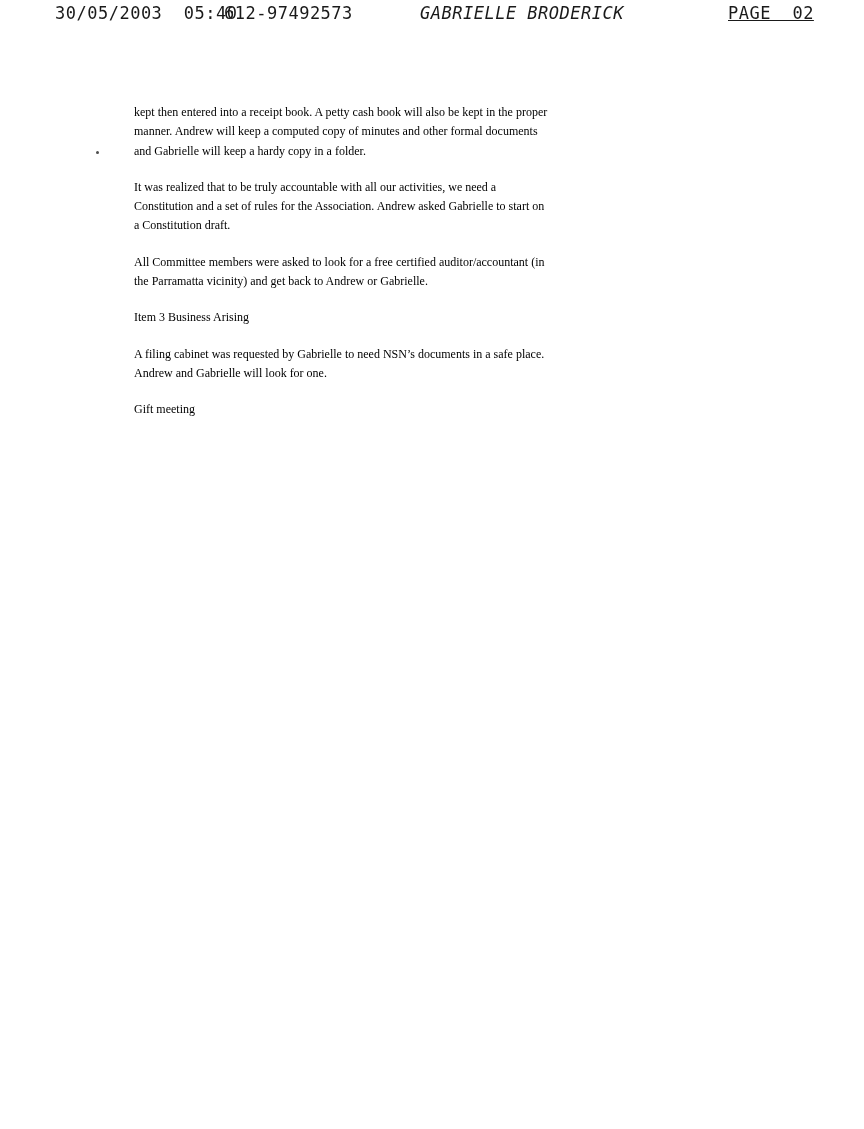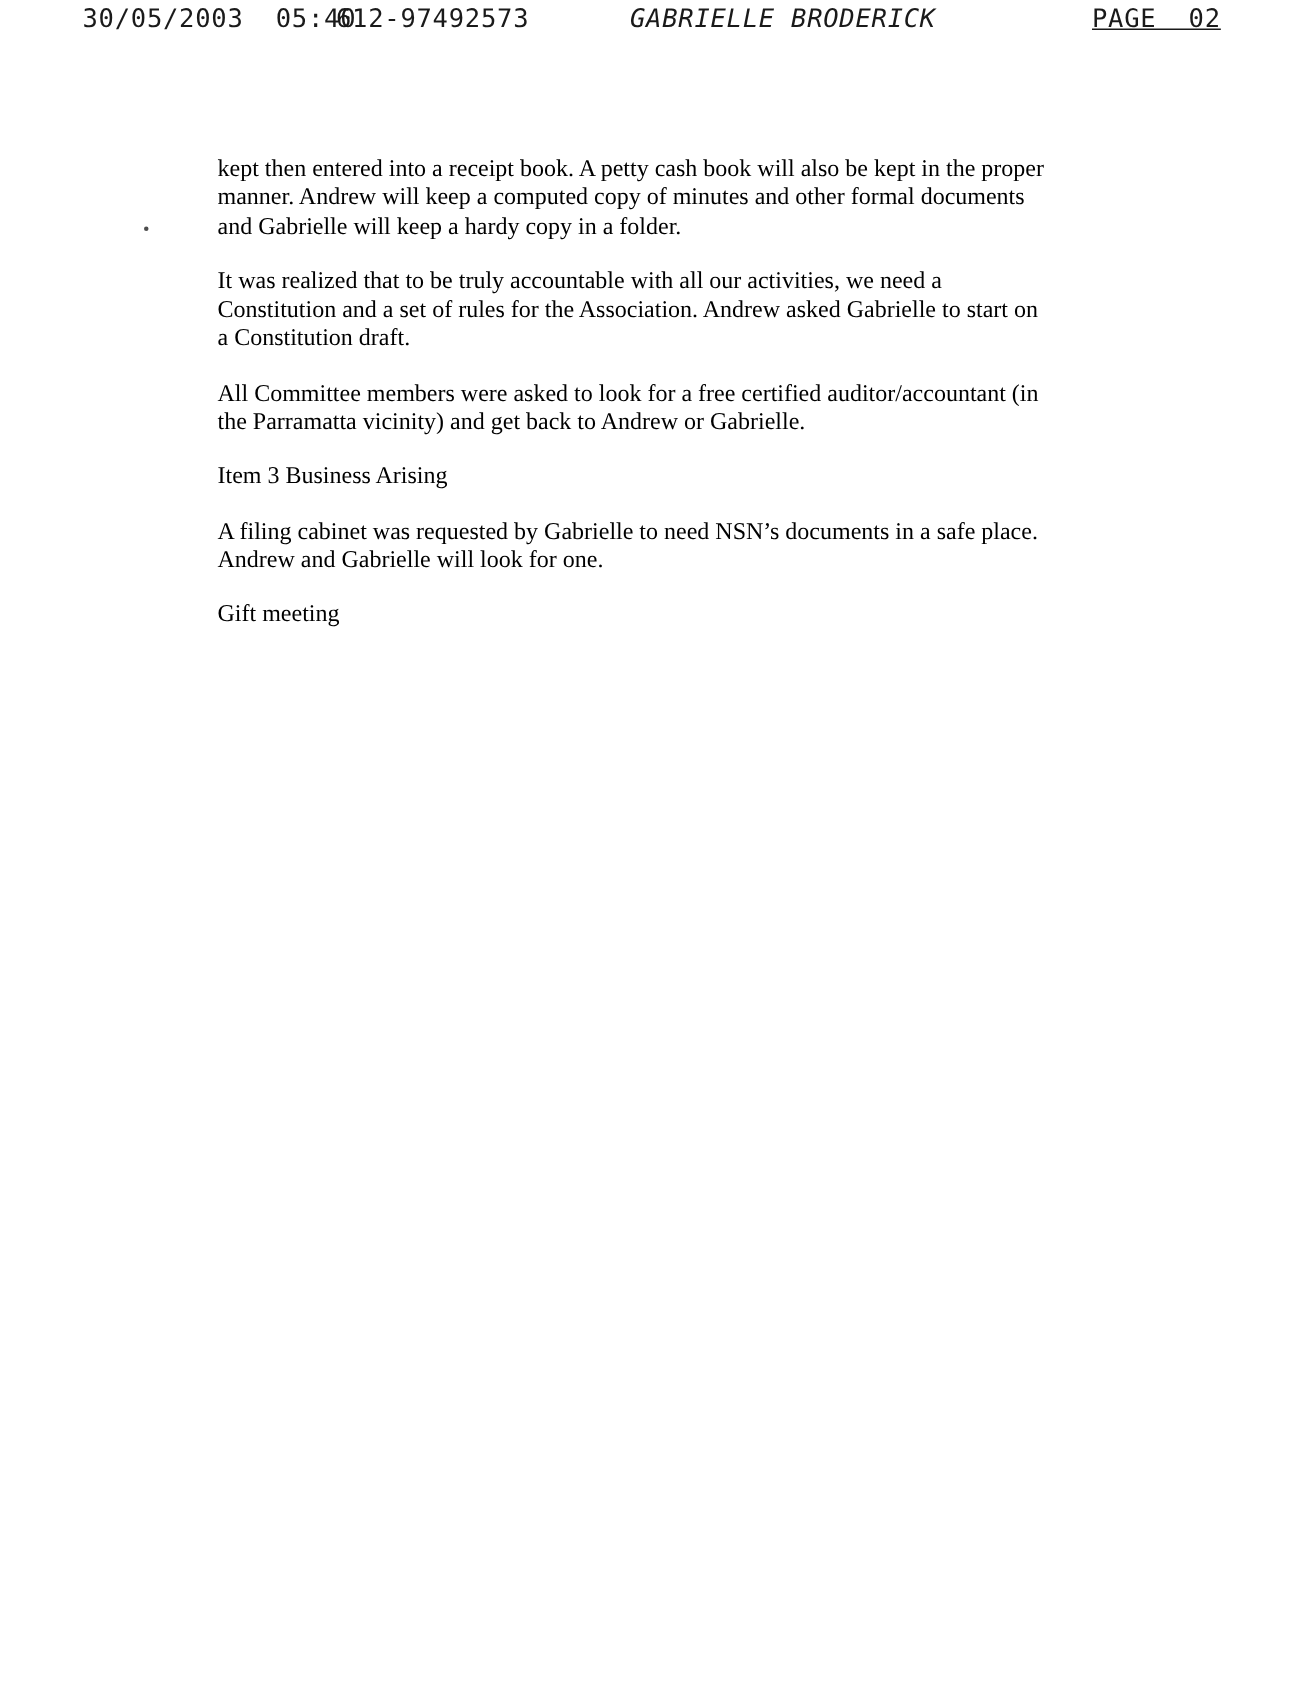--- a/index.html
+++ b/index.html
@@ -34,23 +34,22 @@
   }
   .hf-datetime { left: 55px; }
   .hf-number   { left: 224px; }
   .hf-sender   { left: 420px; font-style: italic; }
   .hf-page     { left: 728px; text-decoration: underline; }
   .doc-body {
     position: absolute;
     left: 134px;
     top: 103px;
     width: 650px;
-    font-size: 16px;
+    font-size: 12px;
     line-height: 19.3px;
-    margin-left: 11px;
   }
   .para {
     margin: 0 0 17px 0;
     white-space: pre-wrap;
   }
   .bold {
     font-weight: normal;
   }
   .scan-speck {
     position: absolute;

